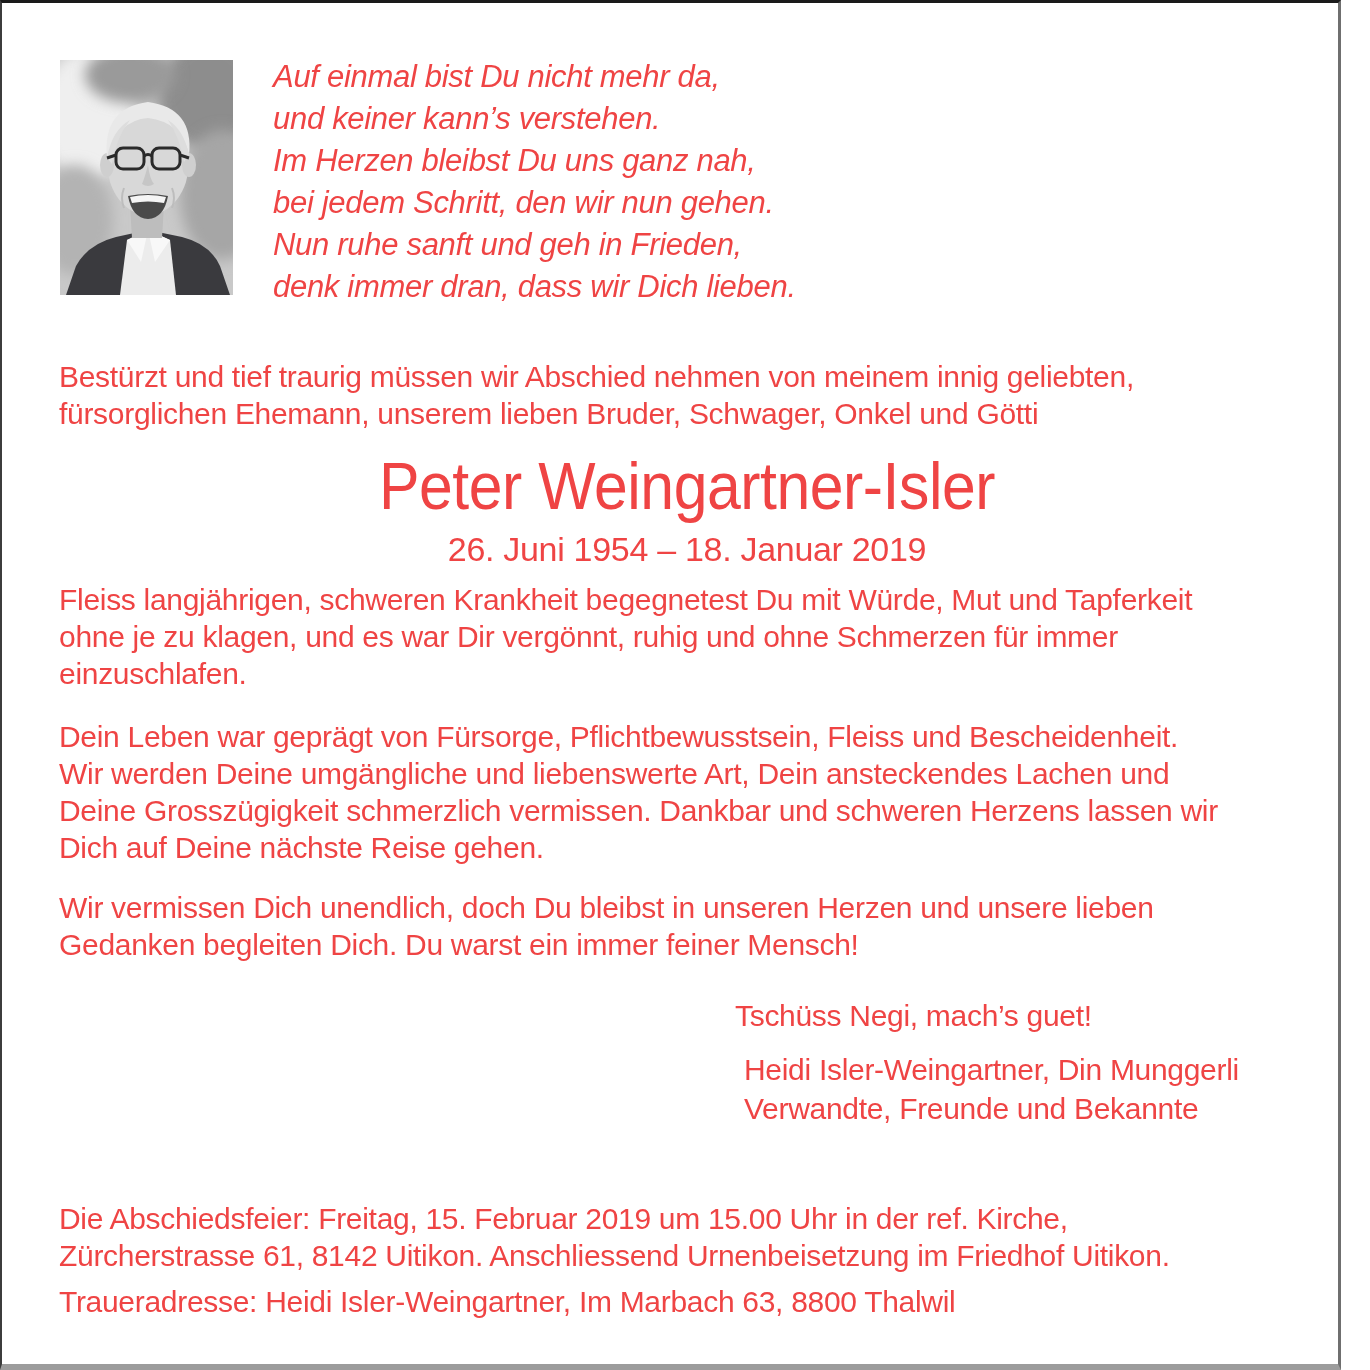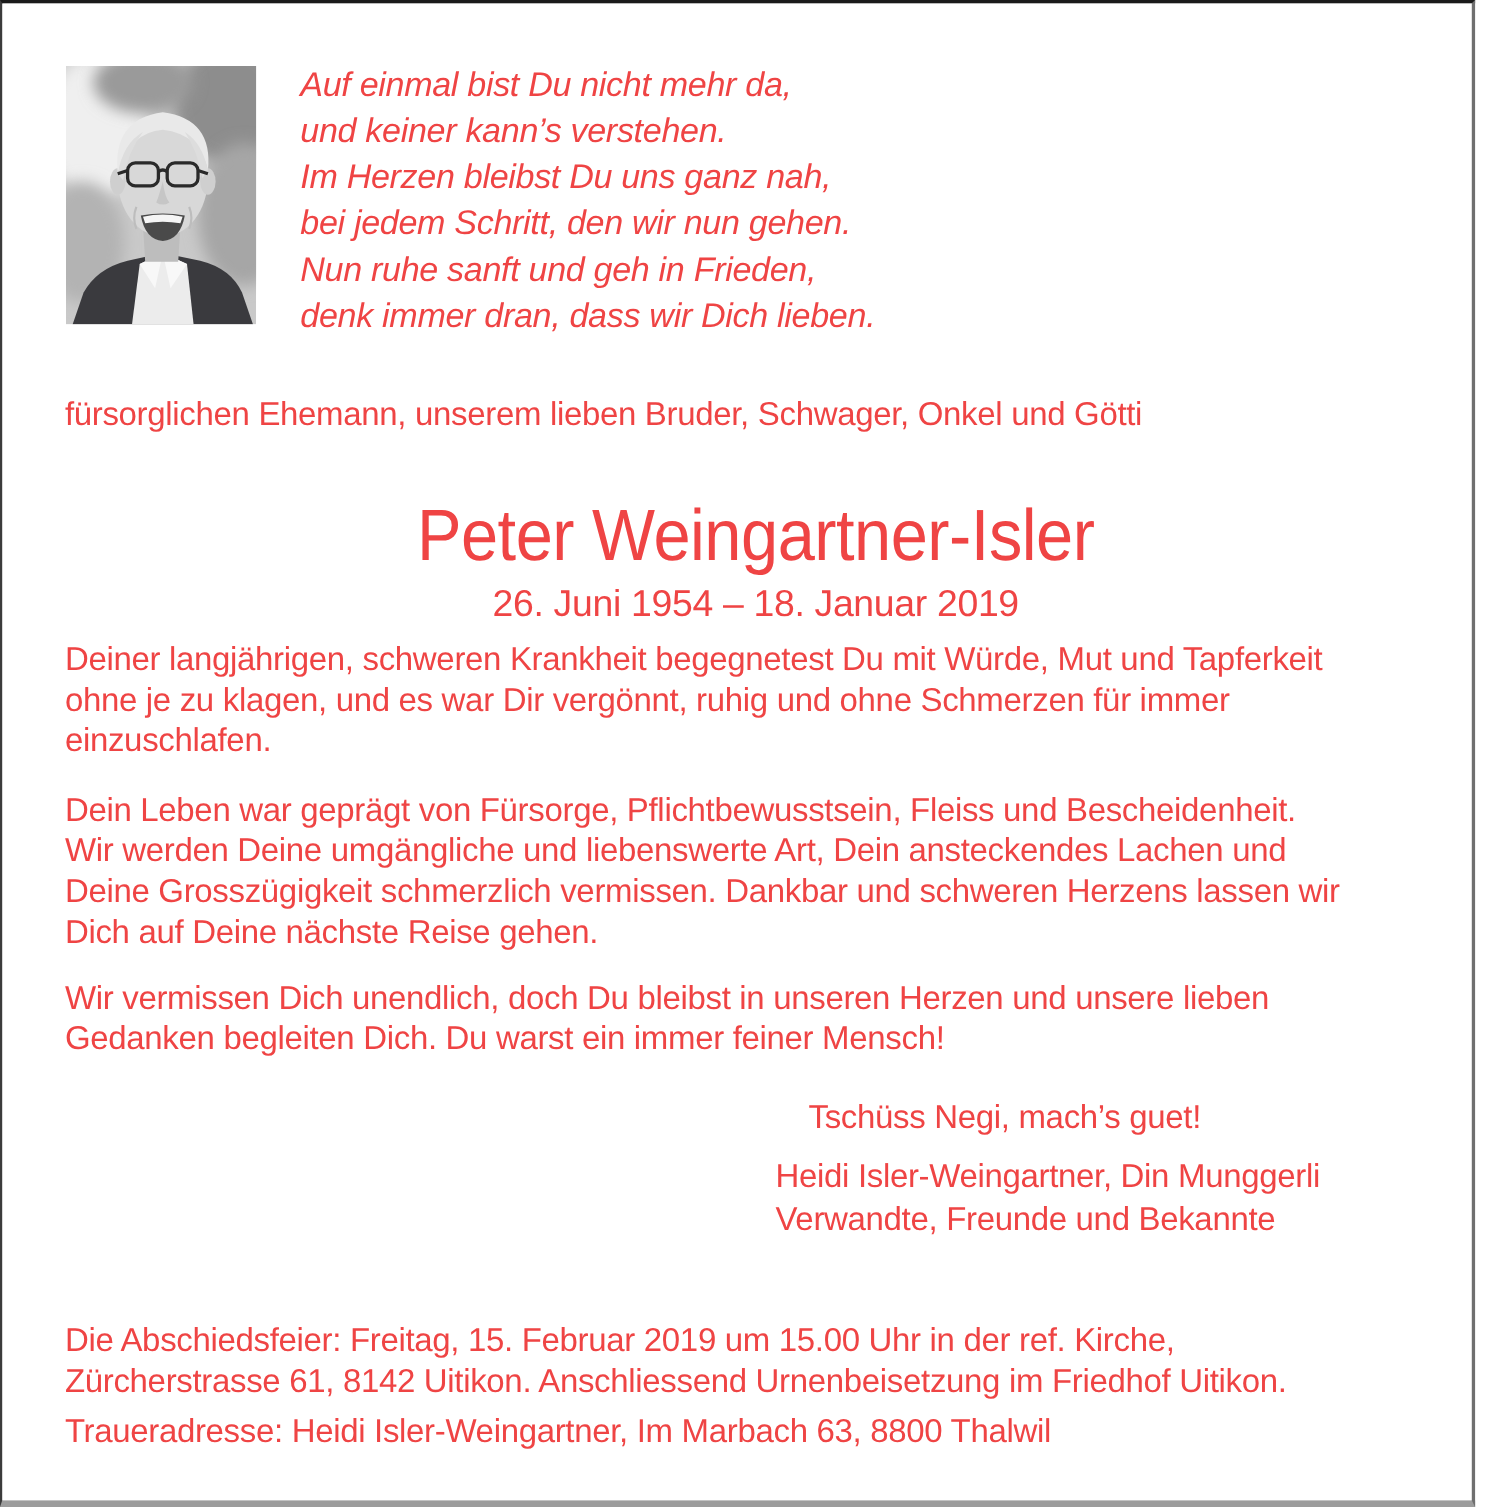--- a/index.html
+++ b/index.html
@@ -76,21 +76,21 @@
   }
 
   .farewell {
     left: 733px; top: 994px;
     font-size: 30px;
     line-height: 37px;
     letter-spacing: -0.3px;
     white-space: nowrap;
   }
   .mourners {
-    left: 703px; top: 1048px;
+    left: 742px; top: 1048px;
     font-size: 30px;
     line-height: 38.5px;
     letter-spacing: -0.3px;
     white-space: nowrap;
   }
 </style>
 </head>
 <body>
 
 <div class="page">
@@ -144,28 +144,29 @@
   <div class="abs poem">
       <div class="line">Auf einmal bist Du nicht mehr da,</div>
       <div class="line">und keiner kann’s verstehen.</div>
       <div class="line">Im Herzen bleibst Du uns ganz nah,</div>
       <div class="line">bei jedem Schritt, den wir nun gehen.</div>
       <div class="line">Nun ruhe sanft und geh in Frieden,</div>
       <div class="line">denk immer dran, dass wir Dich lieben.</div>
     </div>
 
   <div class="abs body-block intro">
+      <div class="line">Bestürzt und tief traurig müssen wir Abschied nehmen von meinem innig geliebten,</div>
       <div class="line">fürsorglichen Ehemann, unserem lieben Bruder, Schwager, Onkel und Götti</div>
     </div>
 
   <h1 class="abs name">Peter Weingartner-Isler</h1>
   <div class="abs dates">26. Juni 1954 – 18. Januar 2019</div>
 
   <div class="abs body-block para1">
-      <div class="line">Deiner langjährigen, schweren Krankheit begegnetest Du mit Würde, Mut und Tapferkeit</div>
+      <div class="line">Fleiss langjährigen, schweren Krankheit begegnetest Du mit Würde, Mut und Tapferkeit</div>
       <div class="line">ohne je zu klagen, und es war Dir vergönnt, ruhig und ohne Schmerzen für immer</div>
       <div class="line">einzuschlafen.</div>
     </div>
   <div class="abs body-block para2">
       <div class="line">Dein Leben war geprägt von Fürsorge, Pflichtbewusstsein, Fleiss und Bescheidenheit.</div>
       <div class="line">Wir werden Deine umgängliche und liebenswerte Art, Dein ansteckendes Lachen und</div>
       <div class="line">Deine Grosszügigkeit schmerzlich vermissen. Dankbar und schweren Herzens lassen wir</div>
       <div class="line">Dich auf Deine nächste Reise gehen.</div>
     </div>
   <div class="abs body-block para3">

